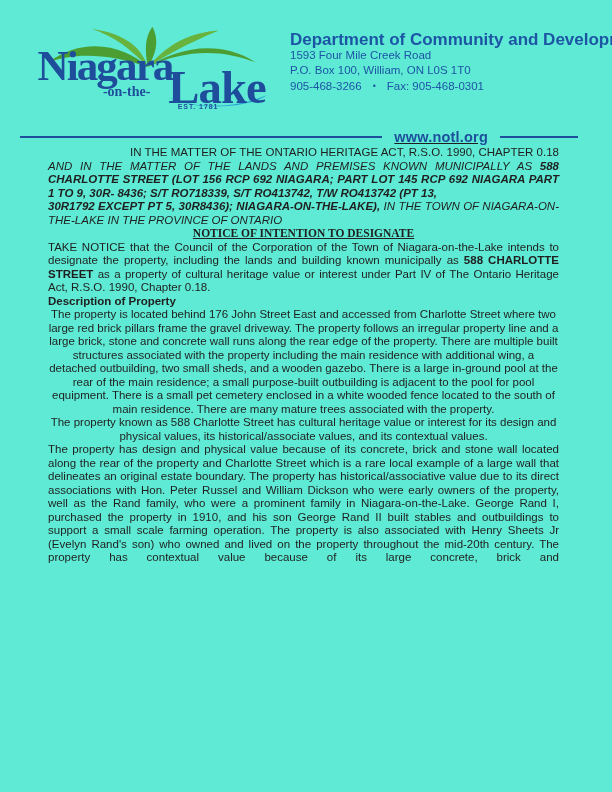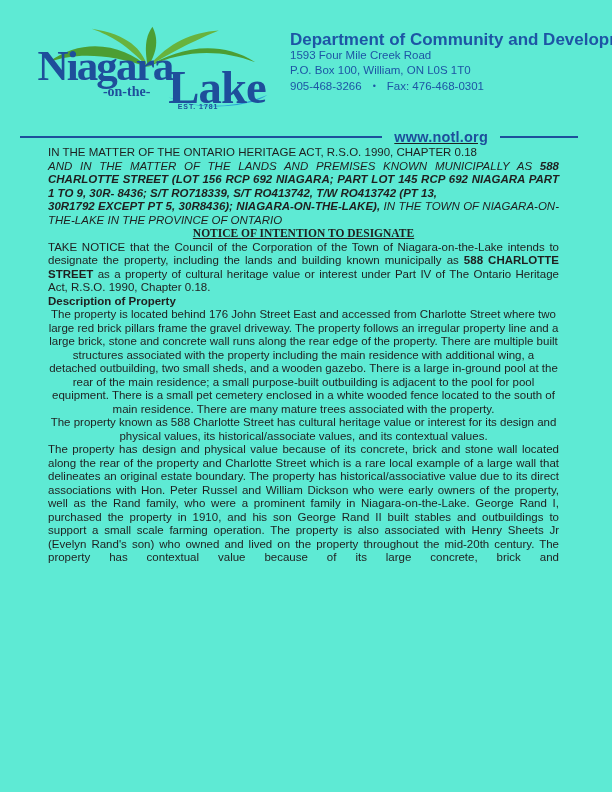--- a/index.html
+++ b/index.html
@@ -15,21 +15,21 @@
   .dept-name{font-weight:bold;font-size:17px;}
   .phone-row .bullet{display:inline-block;margin:0 11px;font-size:9px;vertical-align:1px;}
   
   .web-rule{display:flex;align-items:center;margin:17px 34px 0 20px;height:19px;text-decoration:underline;}
   .seg{flex:1 1 auto;border-top:2px solid #1d4f9b;}
   .seg-right{flex:0 0 78px;}
   .web{font-weight:bold;color:#1d4f9b;font-size:14.5px;padding:0 12px;letter-spacing:.2px;}
   
   .doc{padding:0 53px 0 48px;font-size:11.5px;line-height:13.5px;}
   .doc p,.doc h2,.doc h3{margin:0;font-size:11.5px;line-height:13.5px;}
-  .p-matter{margin-top:16px;text-align:left;}
+  .p-matter{margin-top:16px;text-align:right;}
   .p-premises{margin-top:14px;text-align:justify;font-style:italic;}
   .h-notice{margin-top:14px;text-align:center;font-weight:bold;text-decoration:underline;font-family:Liberation Serif, serif;}
   .p-take{margin-top:12px;text-align:justify;}
   .h-sub{margin-top:27px;font-weight:bold;}
   .h-sub2{margin-top:13px;font-weight:bold;}
   .p-plain{text-align:center;}
   .p-values{margin-top:13px;text-align:justify;text-align-last:justify;}
   strong{font-weight:bold;}
 </style>
 </head>
@@ -52,21 +52,21 @@
       <text x="70" y="77" font-family="Liberation Serif, DejaVu Serif, serif" font-weight="bold" font-size="15" fill="#1e4e9b">-on-the-</text>
       <text x="140" y="84" font-family="Liberation Serif, DejaVu Serif, serif" font-weight="bold" font-size="50" letter-spacing="-1" fill="#1e4e9b">Lake</text>
       <text x="150" y="91" font-family="Liberation Sans, DejaVu Sans, sans-serif" font-weight="bold" font-size="7.5" letter-spacing="1" fill="#1e4e9b">EST. 1781</text>
     </svg>
 
     <div class="dept-block">
       <div class="dept-name">Department of Community and Development Services</div>
       <div class="addr">1593 Four Mile Creek Road</div>
       <div class="addr">P.O. Box 100, William, ON L0S 1T0</div>
       <div class="addr phone-row">
-        <span>905-468-3266</span><span class="bullet">•</span><span>Fax: 476-468-0301</span>
+        <span>905-468-3266</span><span class="bullet">•</span><span>Fax: 905-468-0301</span>
       </div>
     </div>
   </header>
 
   <div class="web-rule">
     <span class="seg"></span>
     <span class="web">www.notl.org</span>
     <span class="seg seg-right"></span>
   </div>
 

